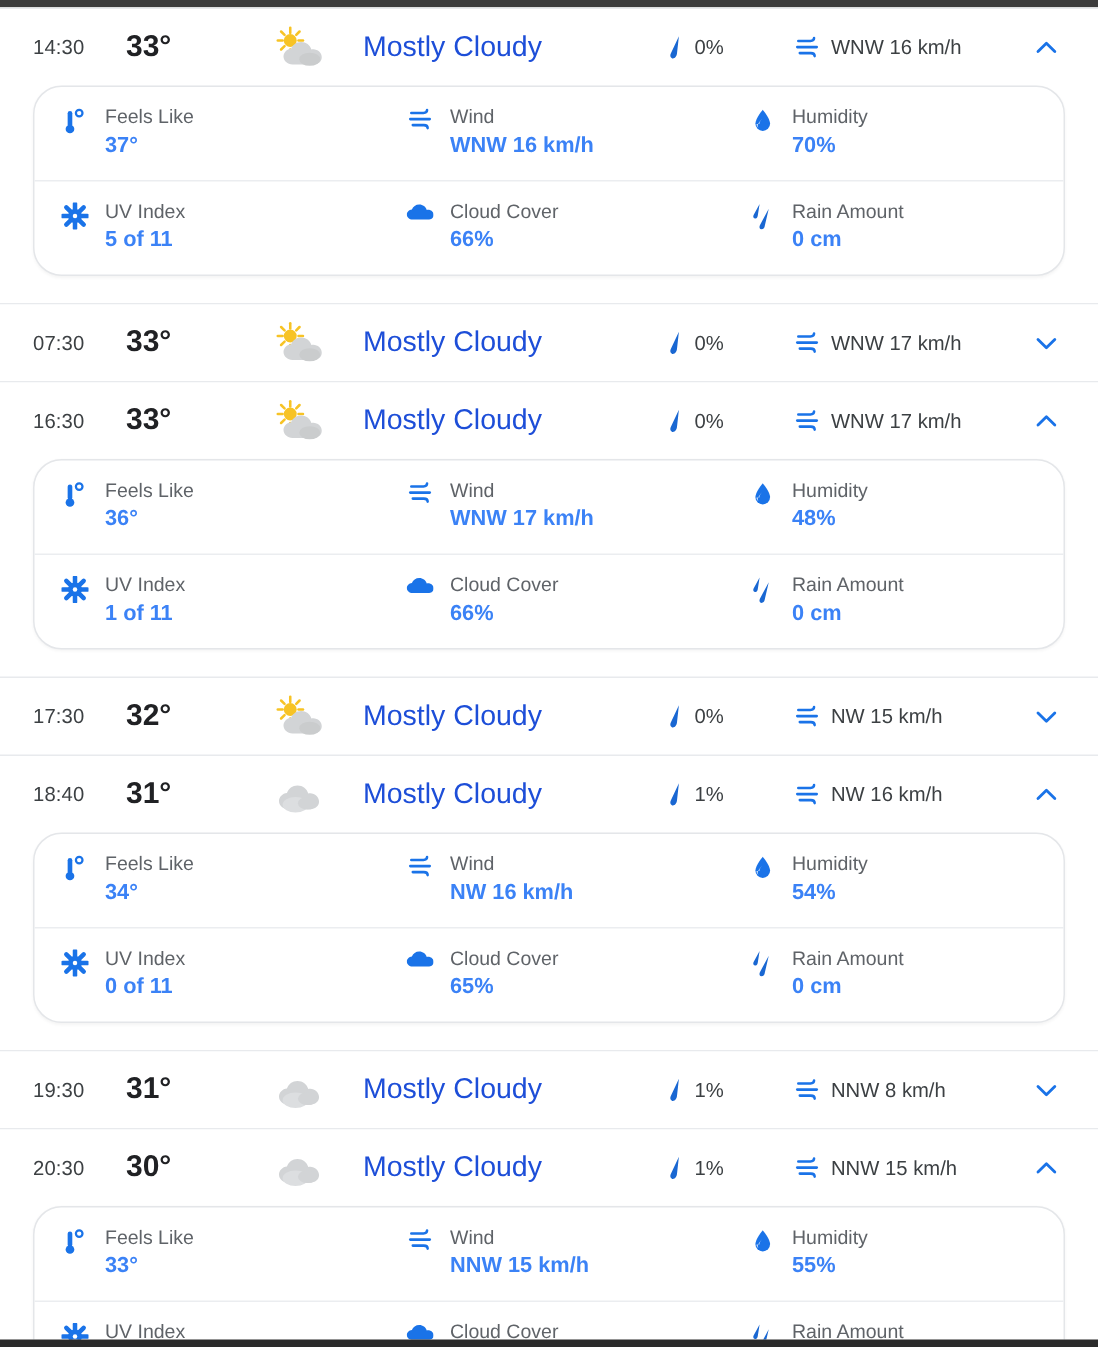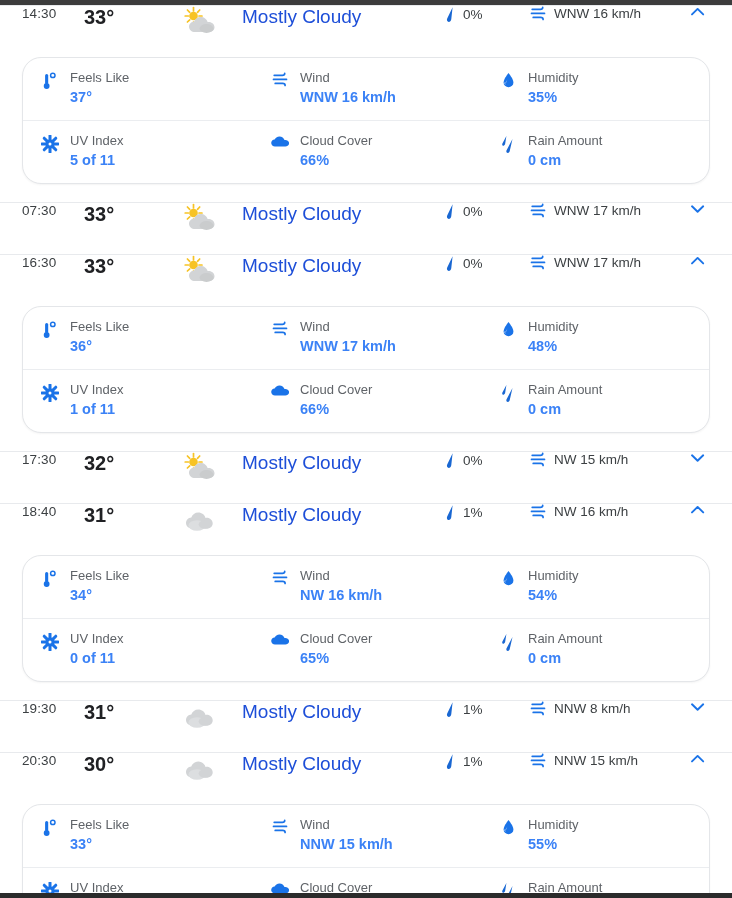--- a/index.html
+++ b/index.html
@@ -34,21 +34,21 @@
     background: #fff;
   }
 
   
   .hour-block { background: #fff; }
   .hour-block + .hour-block { border-top: 1px solid #e8eaed; }
   .hour-block.expanded { border-top: 1px solid #e8eaed; }
 
   .summary-row {
     display: flex;
-    align-items: flex-start;
+    align-items: center;
     height: 51px;
     padding: 0 14px 0 22px;
     cursor: pointer;
     background: #fff;
   }
   .col-time {
     width: 62px;
     font-size: 13.5px;
     color: #3c4043;
     letter-spacing: .1px;
@@ -231,21 +231,21 @@
     </div>
             <div class="detail-cell c3">
       <span class="cell-icon">
                   <svg width="13" height="17" viewBox="0 0 13 17">
     <path d="M6.5 1.1C6.5 1.1 1.6 7 1.6 10.4a4.9 4.9 0 1 0 9.8 0C11.4 7 6.5 1.1 6.5 1.1z" fill="#1a73e8"></path>
     <path d="M4.3 10.6c0-1.3.9-2.6 2.2-4.1-2 2.3-3.3 4-3.3 5.1 0 .6.2 1.1.5 1.5-.9-.6-1.4-1.5-1.4-2.5z" fill="#ffffff" opacity=".75"></path>
   </svg>
                 </span>
       <span class="cell-text">
         <span class="cell-label">Humidity</span>
-        <span class="cell-value">35%</span>
+        <span class="cell-value">70%</span>
       </span>
     </div>
           </div>
           <div class="detail-rowline">
             <div class="detail-cell c1">
       <span class="cell-icon">
                   <svg width="18" height="18" viewBox="0 0 18 18">
                     <line x1="13.10" y1="9.00" x2="17.20" y2="9.00" stroke="#1a73e8" stroke-width="3" stroke-linecap="round"></line>
                     <line x1="11.90" y1="11.90" x2="14.80" y2="14.80" stroke="#1a73e8" stroke-width="3" stroke-linecap="round"></line>
                     <line x1="9.00" y1="13.10" x2="9.00" y2="17.20" stroke="#1a73e8" stroke-width="3" stroke-linecap="round"></line>

